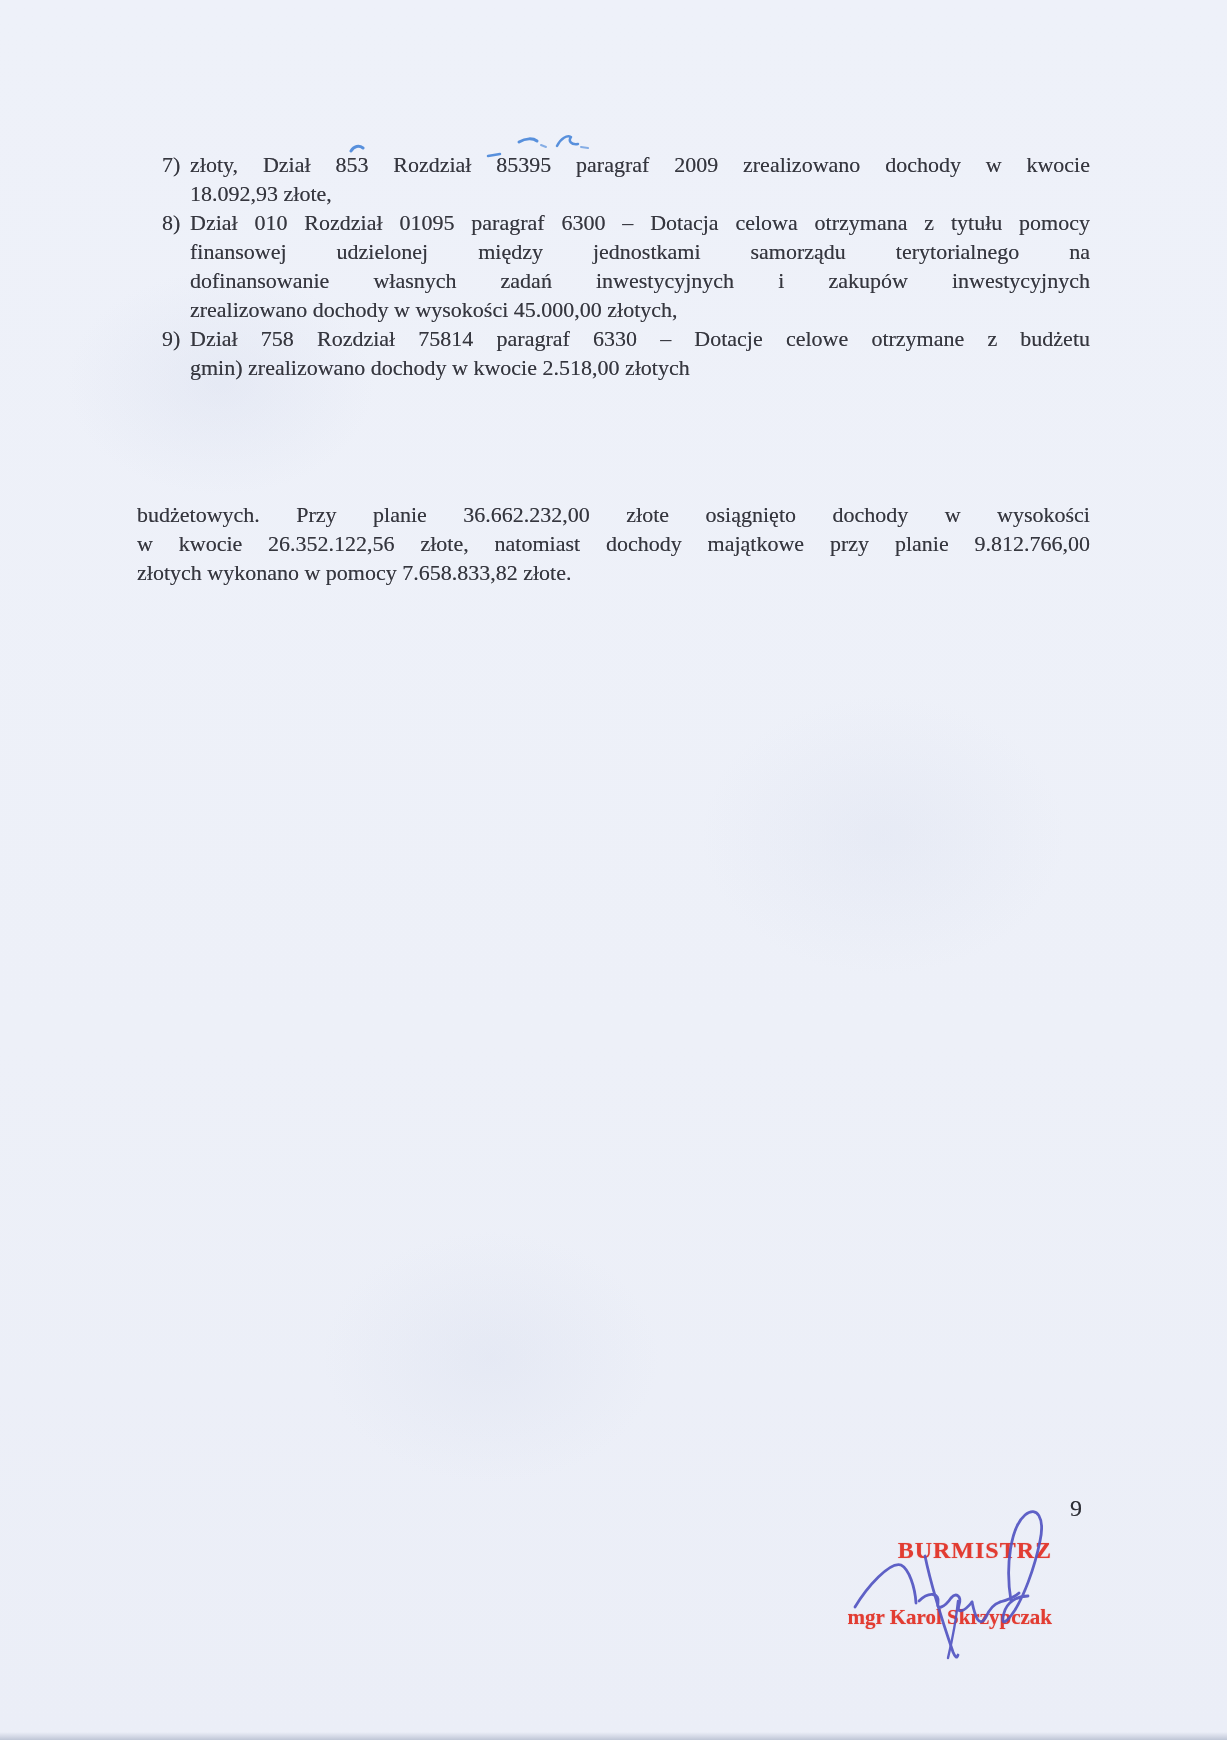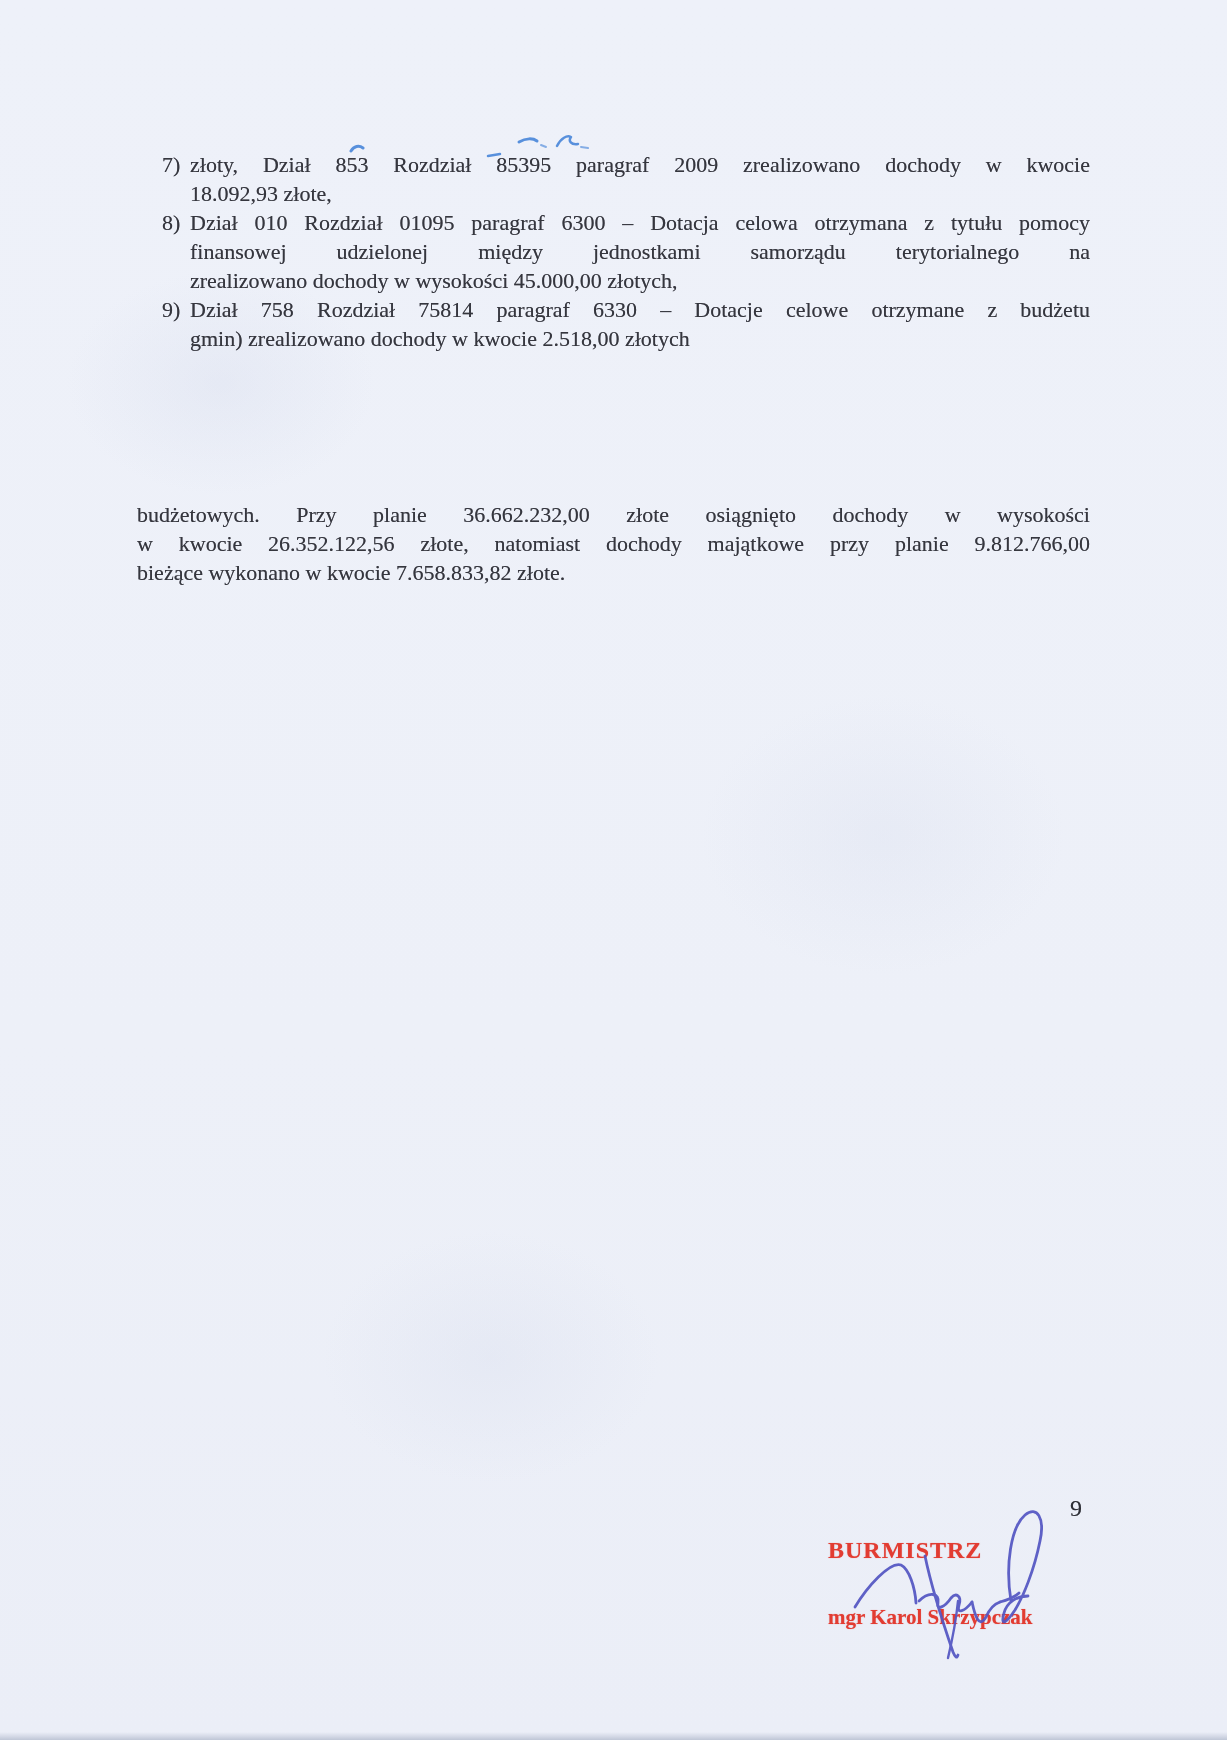--- a/index.html
+++ b/index.html
@@ -40,21 +40,21 @@
     font-size:22px; line-height:29px;
     text-shadow:0 0 0.6px rgba(45,46,56,.55);
   }
   .item-lines { flex:1 1 auto; min-width:0; }
   .summary { position:absolute; left:137px; top:500px; width:953px; }
   .page-number {
     position:absolute; left:1070px; top:1494px;
     font-size:24px; line-height:28px; color:#2e2f36;
     text-shadow:0 0 0.6px rgba(45,46,56,.5);
   }
-  .stamp { position:absolute; left:828px; top:1537px; width:224px; text-align:left; }
+  .stamp { position:absolute; left:828px; top:1537px; width:224px; text-align:right; }
   .stamp-title {
     font-size:24px; font-weight:bold; letter-spacing:1px;
     color:#e23c32; text-shadow:0 0 1px rgba(226,60,50,.55);
   }
   .stamp-name {
     margin-top:41px; font-size:21px; font-weight:bold;
     color:#e23c32; text-shadow:0 0 1px rgba(226,60,50,.5);
     white-space:nowrap;
   }
   .signature-ink { position:absolute; left:845px; top:1505px; }
@@ -74,38 +74,39 @@
         <div class="textline">złoty, Dział 853 Rozdział 85395 paragraf 2009 zrealizowano dochody w kwocie</div>
         <div class="textline final">18.092,93 złote,</div>
       </div>
     </div>
 
     <div class="list-item">
       <div class="item-num">8)</div>
       <div class="item-lines">
         <div class="textline">Dział 010 Rozdział 01095 paragraf 6300 – Dotacja celowa otrzymana z tytułu pomocy</div>
         <div class="textline">finansowej udzielonej między jednostkami samorządu terytorialnego na</div>
+        <div class="textline">dofinansowanie własnych zadań inwestycyjnych i zakupów inwestycyjnych</div>
         <div class="textline final">zrealizowano dochody w wysokości 45.000,00 złotych,</div>
       </div>
     </div>
 
     <div class="list-item">
       <div class="item-num">9)</div>
       <div class="item-lines">
         <div class="textline">Dział 758 Rozdział 75814 paragraf 6330 – Dotacje celowe otrzymane z budżetu</div>
         <div class="textline final">gmin) zrealizowano dochody w kwocie 2.518,00 złotych</div>
       </div>
     </div>
 
   </div>
 
   <div class="summary">
     <div class="textline">budżetowych. Przy planie 36.662.232,00 złote osiągnięto dochody w wysokości</div>
     <div class="textline">w kwocie 26.352.122,56 złote, natomiast dochody majątkowe przy planie 9.812.766,00</div>
-    <div class="textline final">bieżące wykonano w kwocie 7.658.833,82 złote.</div>
+    <div class="textline final">złotych wykonano w pomocy 7.658.833,82 złote.</div>
   </div>
 
   <svg class="pen-marks" width="260" height="36" viewBox="0 0 260 36">
     <g stroke="#3f80d8" stroke-width="3" opacity="0.85">
       <path d="M 11,23 C 14,18 19,17 23,20"></path>
       <path d="M 148,28 L 160,26" stroke-width="2.5"></path>
       <path d="M 179,14 C 186,10 193,10 197,13"></path>
       <path d="M 201,17 L 206,19" stroke-width="2" opacity="0.7"></path>
       <path d="M 217,18 C 221,10 227,7 231,9 C 228,13 231,17 238,16" stroke-width="2.5"></path>
       <path d="M 241,19 L 248,20" stroke-width="2" opacity="0.7"></path>

